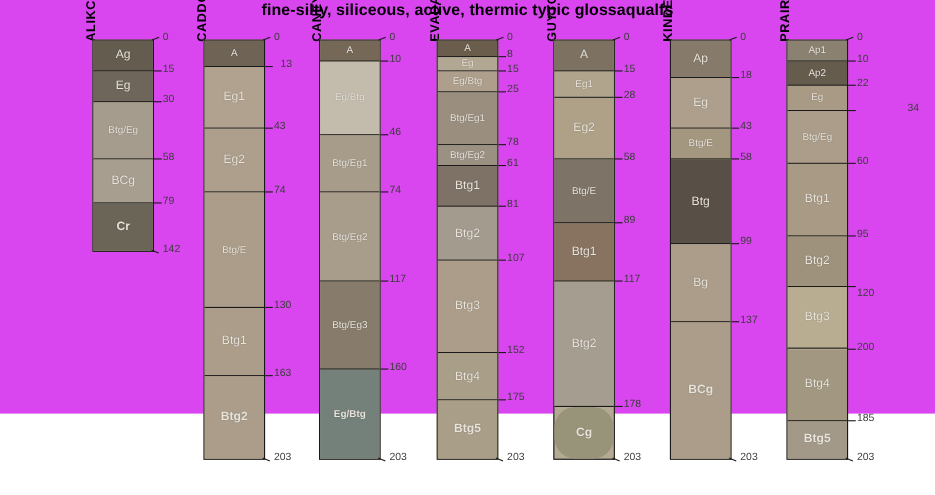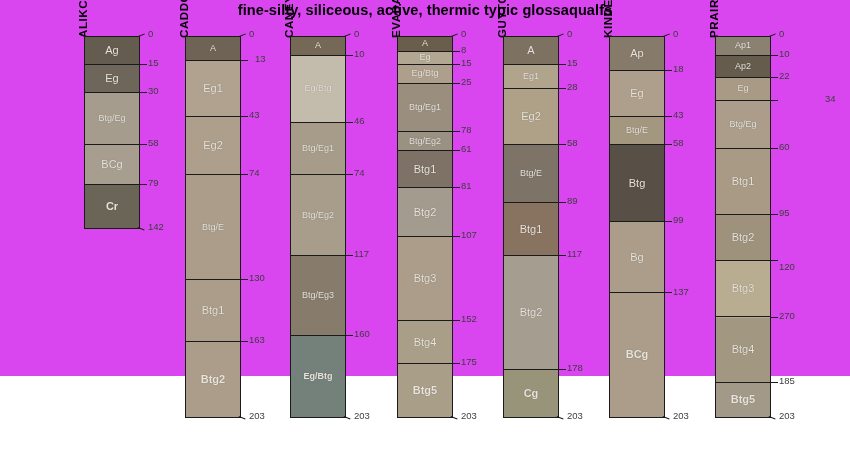--- a/index.html
+++ b/index.html
@@ -286,21 +286,21 @@
           </div>
           <div class="horizon" style="top: 108.46px; height: 57.97px; width: 54px; background: rgb(125, 115, 102);">
             <span class="horizon-label lbl-md">Btg/E</span>
           </div>
           <div class="horizon" style="top: 166.43px; height: 52.36px; width: 54px; background: rgb(135, 115, 95);">
             <span class="horizon-label lbl-lg">Btg1</span>
           </div>
           <div class="horizon" style="top: 218.79px; height: 114.07px; width: 54px; background: rgb(166, 157, 145);">
             <span class="horizon-label lbl-lg">Btg2</span>
           </div>
-          <div class="horizon last" style="top: 332.86px; height: 46.75px; width: 54px; background: rgb(151, 148, 122);">
+          <div class="horizon last" style="top: 332.86px; height: 46.75px; width: 54px; background: rgb(151, 148, 122); border-radius: 19px;">
             <span class="horizon-label lbl-lg">Cg</span>
           </div>
         </div>
         <div class="tick-angled top" style="left: 557px; top: 36px;"></div>
         <div class="tick-label" style="left: 567px; top: 29px;">0</div>
         <div class="tick" style="left: 559px; top: 64.05px; width: 7px;"></div>
         <div class="tick-label" style="left: 567px; top: 58.05px;">15</div>
         <div class="tick" style="left: 559px; top: 88.36px; width: 7px;"></div>
         <div class="tick-label" style="left: 567px; top: 82.36px;">28</div>
         <div class="tick" style="left: 559px; top: 144.46px; width: 7px;"></div>
@@ -390,21 +390,21 @@
         <div class="tick-label" style="left: 779px; top: 71.14px;">22</div>
         <div class="tick" style="left: 771px; top: 99.58px; width: 7px;"></div>
         <div class="tick-label" style="left: 825px; top: 93.58px;">34</div>
         <div class="tick" style="left: 771px; top: 148.2px; width: 7px;"></div>
         <div class="tick-label" style="left: 779px; top: 142.2px;">60</div>
         <div class="tick" style="left: 771px; top: 213.65px; width: 7px;"></div>
         <div class="tick-label" style="left: 779px; top: 207.65px;">95</div>
         <div class="tick" style="left: 771px; top: 260.4px; width: 7px;"></div>
         <div class="tick-label" style="left: 779px; top: 262px;">120</div>
         <div class="tick" style="left: 771px; top: 316.5px; width: 7px;"></div>
-        <div class="tick-label" style="left: 779px; top: 310.5px;">270</div>
+        <div class="tick-label" style="left: 779px; top: 310.5px;">200</div>
         <div class="tick" style="left: 771px; top: 381.95px; width: 7px;"></div>
         <div class="tick-label" style="left: 779px; top: 375.95px;">185</div>
         <div class="tick-angled bottom" style="left: 769px; top: 415.61px;"></div>
         <div class="tick-label" style="left: 779px; top: 410.61px;">203</div>
       </div>
     </div>
 
 </div>
 
 </body></html>

